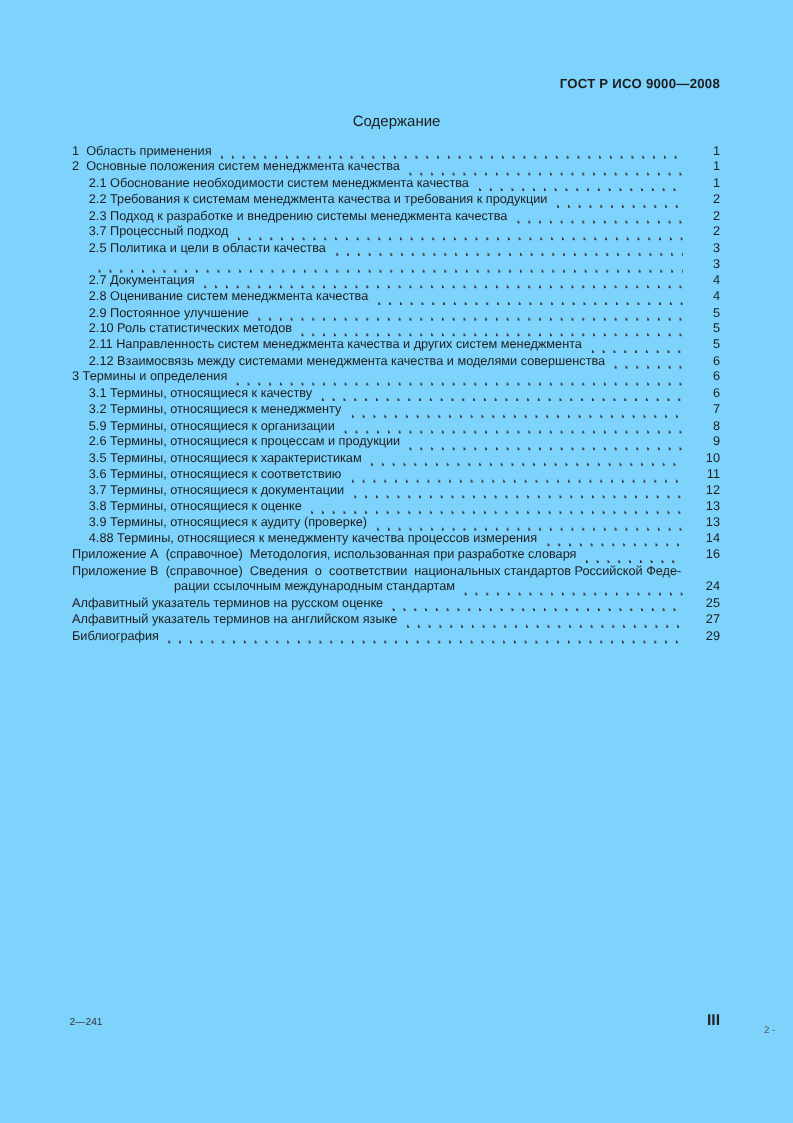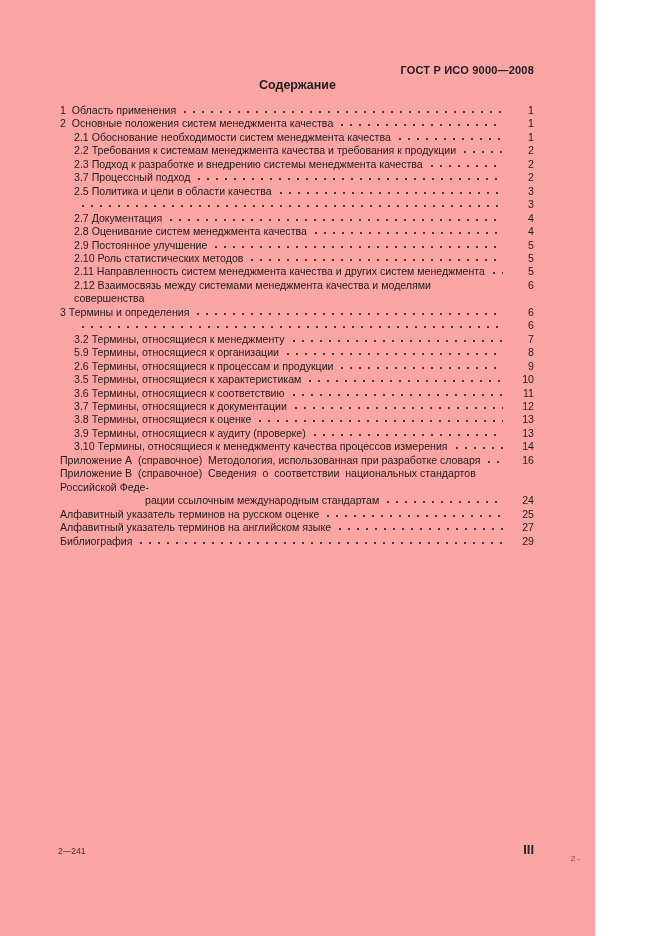--- a/index.html
+++ b/index.html
@@ -2,53 +2,53 @@
 <html lang="ru"><head>
 <meta charset="utf-8">
 <style>
   html, body {
     margin: 0;
     padding: 0;
     background: #ffffff;
   }
   .page {
     position: relative;
-    width: 595px;
+    width: 661px;
     height: 936px;
-    background: #fca5a5;
+    background: #7dd3fc;
     font-family: "Liberation Sans", "DejaVu Sans", sans-serif;
     color: #1c1c1c;
     overflow: hidden;
   }
   .doc-header {
     padding-top: 64px;
     padding-right: 61px;
     text-align: right;
     font-size: 11px;
     font-weight: bold;
     letter-spacing: 0.2px;
     line-height: 13px;
   }
   .doc-title {
-    margin-top: 1px;
+    margin-top: 17px;
     text-align: center;
     font-size: 12.5px;
-    font-weight: bold;
+    font-weight: normal;
     line-height: 15px;
   }
   .toc {
     margin-top: 11px;
     padding-left: 60px;
     padding-right: 61px;
     font-size: 10.6px;
     line-height: 13.45px;
   }
   .toc-row {
     display: flex;
-    align-items: flex-start;
+    align-items: flex-end;
   }
   .toc-label {
     white-space: pre-wrap;
     flex: 0 1 auto;
   }
   .toc-dots {
     flex: 1 1 auto;
     height: 10px;
     margin: 0 6px 0 5px;
     background-image: radial-gradient(circle 1px at 4px 8px, #3c3c3c 98%, rgba(0,0,0,0) 100%);
@@ -180,20 +180,21 @@
       <span class="toc-page">6</span>
     </div>
 
     <div class="toc-row indent-0">
       <span class="toc-label">3 Термины и определения</span>
       <span class="toc-dots"></span>
       <span class="toc-page">6</span>
     </div>
 
     <div class="toc-row indent-1">
+      <span class="toc-label">3.1 Термины, относящиеся к качеству</span>
       <span class="toc-dots"></span>
       <span class="toc-page">6</span>
     </div>
 
     <div class="toc-row indent-1">
       <span class="toc-label">3.2 Термины, относящиеся к менеджменту</span>
       <span class="toc-dots"></span>
       <span class="toc-page">7</span>
     </div>
 
@@ -233,21 +234,21 @@
       <span class="toc-page">13</span>
     </div>
 
     <div class="toc-row indent-1">
       <span class="toc-label">3.9 Термины, относящиеся к аудиту (проверке)</span>
       <span class="toc-dots"></span>
       <span class="toc-page">13</span>
     </div>
 
     <div class="toc-row indent-1">
-      <span class="toc-label">3.10 Термины, относящиеся к менеджменту качества процессов измерения</span>
+      <span class="toc-label">4.88 Термины, относящиеся к менеджменту качества процессов измерения</span>
       <span class="toc-dots"></span>
       <span class="toc-page">14</span>
     </div>
 
     <div class="toc-row indent-0">
       <span class="toc-label">Приложение А  (справочное)  Методология, использованная при разработке словаря</span>
       <span class="toc-dots"></span>
       <span class="toc-page">16</span>
     </div>
 

